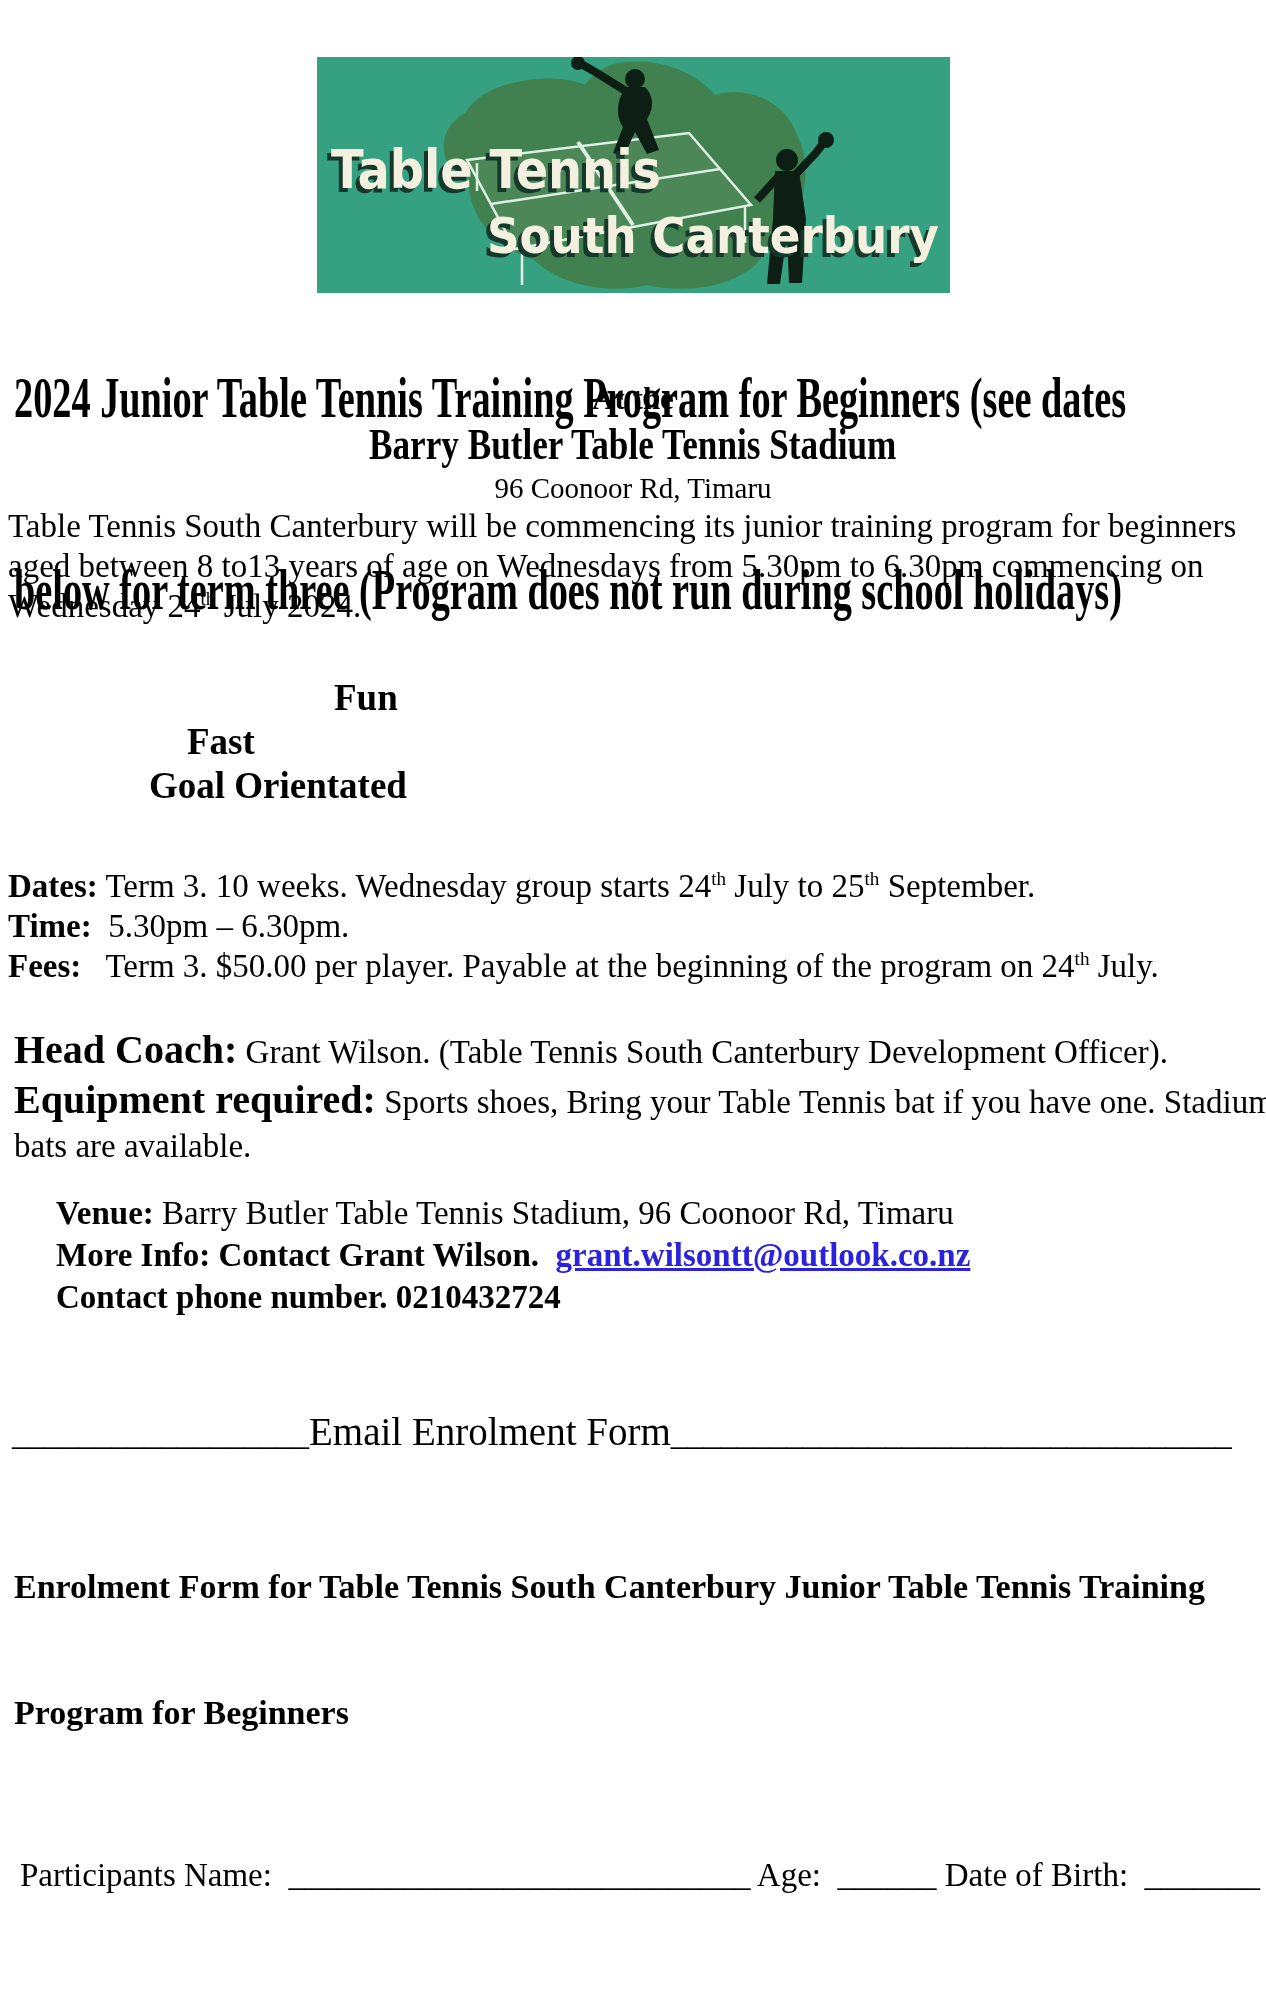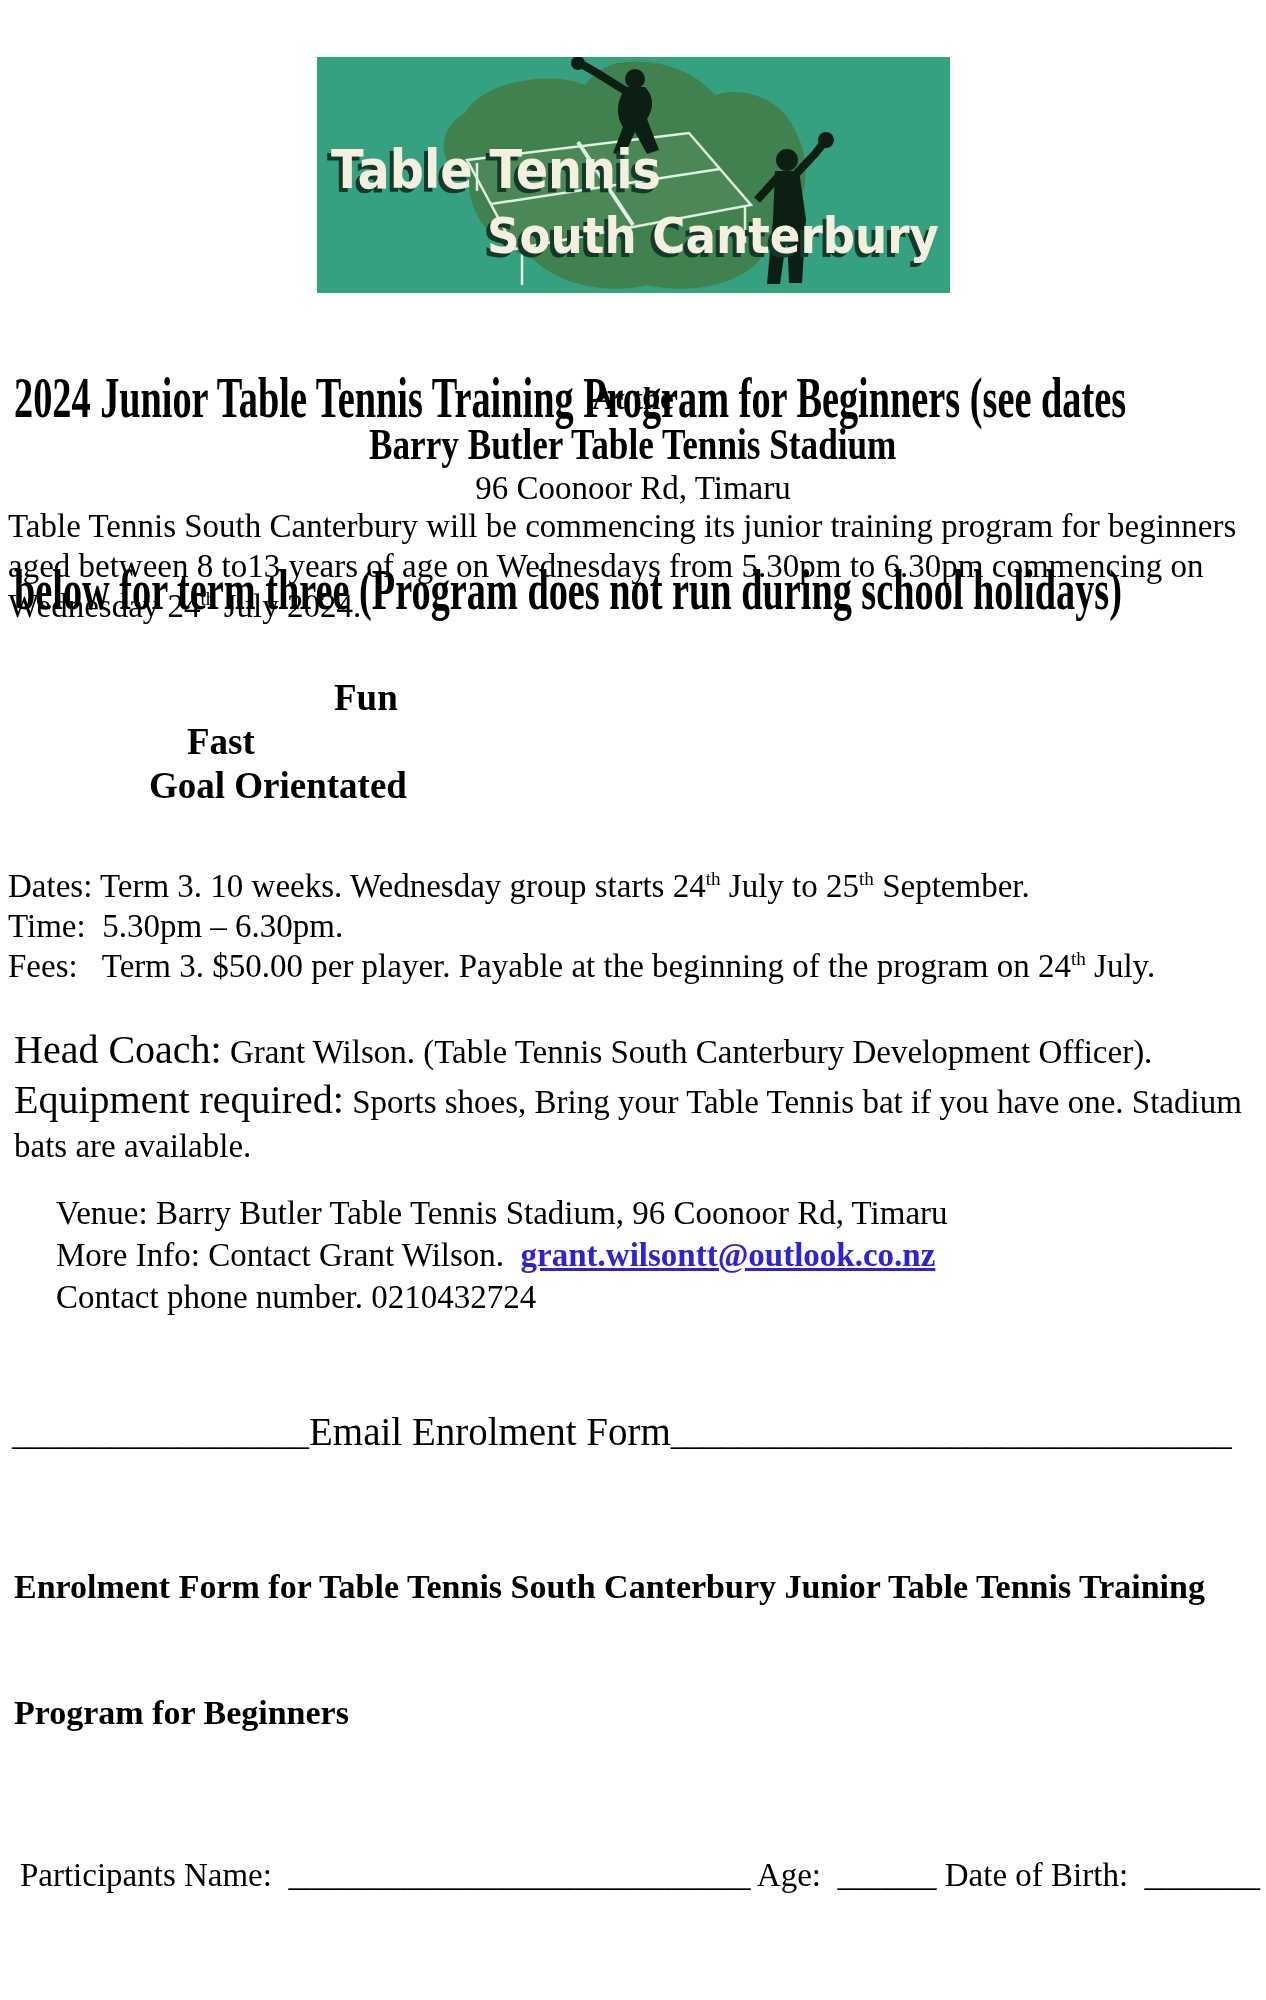--- a/index.html
+++ b/index.html
@@ -19,42 +19,42 @@
   .title-outer{margin:13px 0 0 14px;height:128px;overflow:visible;}
   .title-scale{
     font-weight:bold;font-size:58px;line-height:64px;white-space:pre;
     transform:scaleX(0.66);transform-origin:0 0;width:1900px;
     letter-spacing:0px;
   }
   
   .at-the{margin-top:14px;text-align:center;font-weight:bold;font-size:31px;line-height:38px;white-space:pre;}
   .stadium-row{margin-top:2px;text-align:center;line-height:50px;height:50px;}
   .stadium{display:inline-block;font-weight:bold;font-size:44px;transform:scaleX(0.8);transform-origin:center center;white-space:pre;}
-  .addr{text-align:center;font-size:33px;line-height:36px;white-space:pre;}
+  .addr{text-align:center;font-size:29px;line-height:36px;white-space:pre;}
   
   .bl{margin-left:8px;font-size:33px;line-height:40px;white-space:pre;}
   .intro{margin-top:0;}
   .fun-line{margin-top:6px;margin-left:0;font-weight:bold;font-size:37px;line-height:44px;white-space:pre;}
   .fun-line .fi0{margin-left:297px;}
   .fun-line .fi1{margin-left:150px;}
   .fun-line .fi2{margin-left:112px;text-align:right;}
   .sched{margin-top:14px;}
   .coach-line{margin-top:40px;margin-left:14px;font-size:33px;line-height:48px;white-space:pre;}
   .equip{}
   .equip .l1{margin-left:14px;font-size:33px;line-height:48px;white-space:pre;}
   .equip .l2{margin-left:14px;font-size:33px;line-height:40px;white-space:pre;}
   .venue-block{margin-top:26px;padding-left:48px;}
   .venue-block .bl{line-height:42px;}
   
   .divider{margin-top:90px;margin-left:12px;font-size:33px;line-height:48px;white-space:pre;}
   .enrol-h{margin-top:24px;margin-left:14px;font-weight:bold;font-size:34px;line-height:42px;white-space:pre;}
   .ff{margin-left:14px;font-size:33px;line-height:42px;white-space:pre;text-align:center;}
   .ff.first{margin-top:36px;}
   
-  .rb{font-weight:normal;text-align:right;}
+  .rb{font-weight:bold;text-align:right;}
   .rlg{font-size:40px;}
   .rlg2{font-size:39px;}
   .rlink{color:var(--link-color,#2b22dd);text-decoration:underline;font-weight:bold;}
   sup{font-size:0.58em;vertical-align:super;line-height:0;}
 </style>
 </head>
 <body style="--link-color: #2b22dd;">
 
 <div class="page">
 

